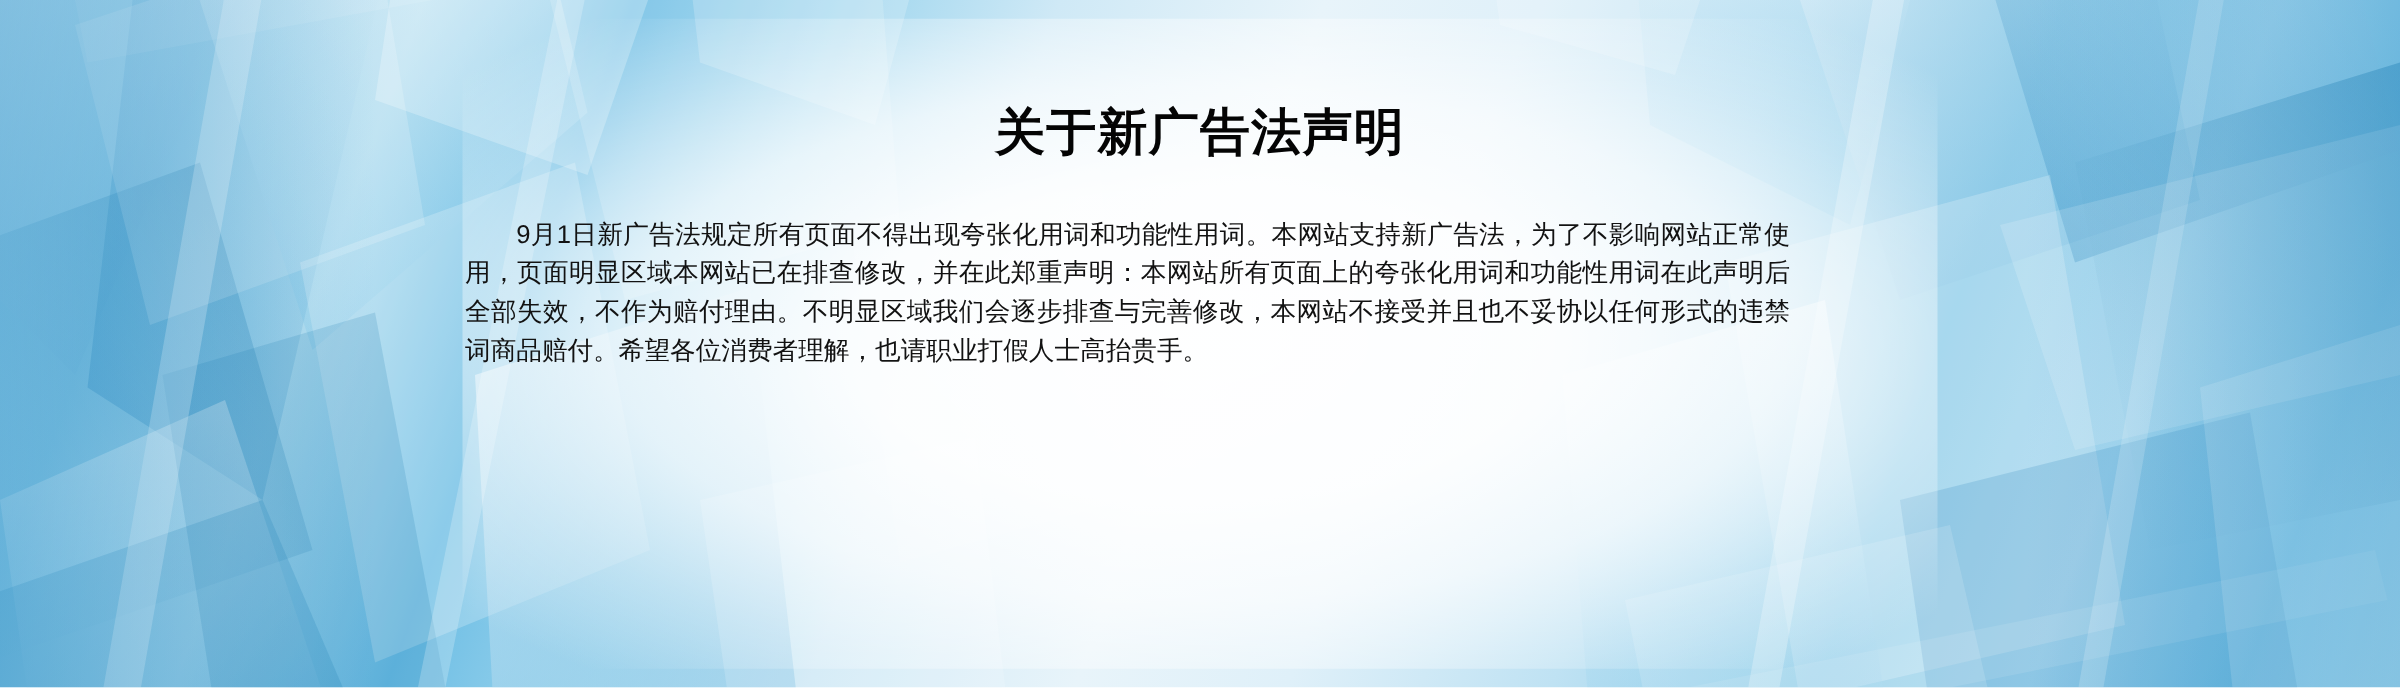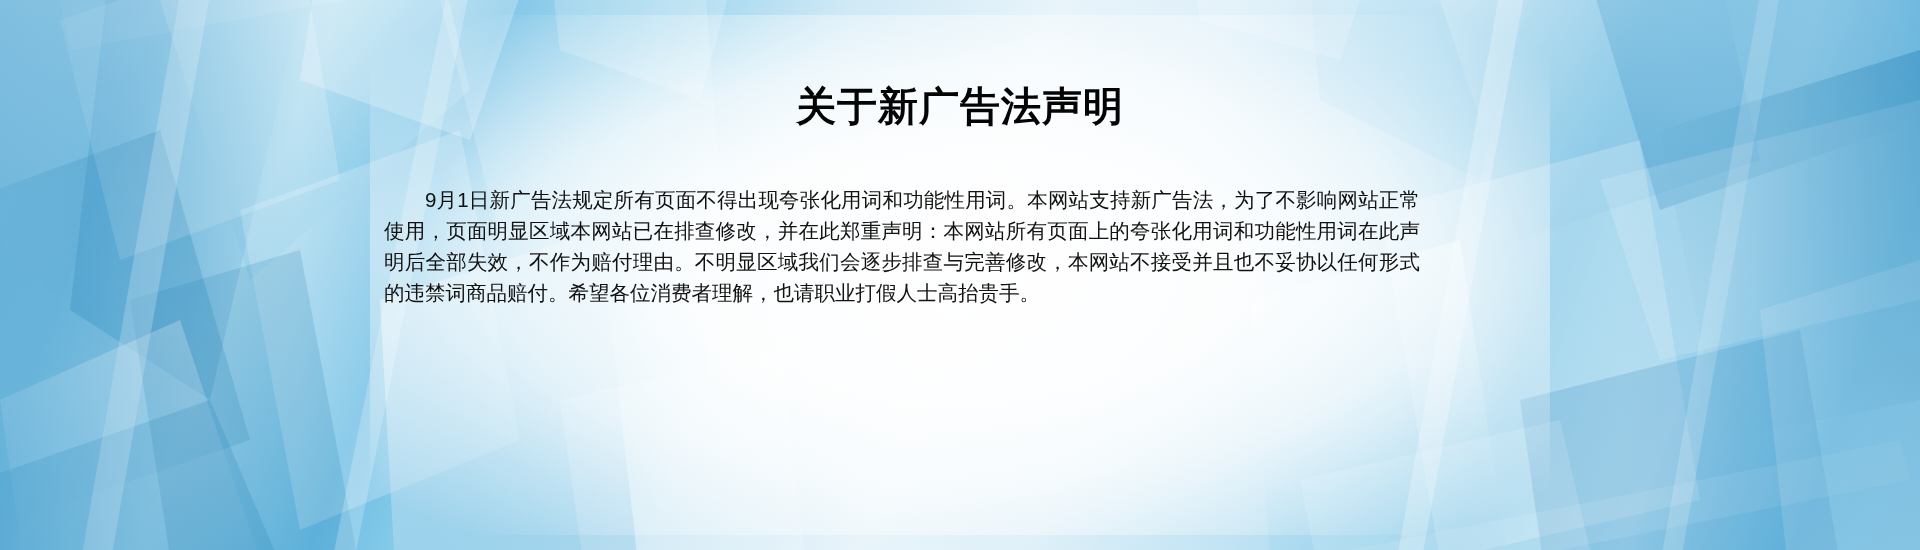--- a/index.html
+++ b/index.html
@@ -104,21 +104,21 @@
     top: 172px;
     width: 1060px;
     color: #121212;
     font-size: 20.5px;
     line-height: 31px;
     text-align: justify;
     text-justify: inter-ideograph;
   }
 
   .para {
-    margin: 12px;
+    margin: 0;
   }
   .para.indent {
     text-indent: 2em;
   }
 </style>
 </head>
 <body>
 
 <div class="banner">
 

